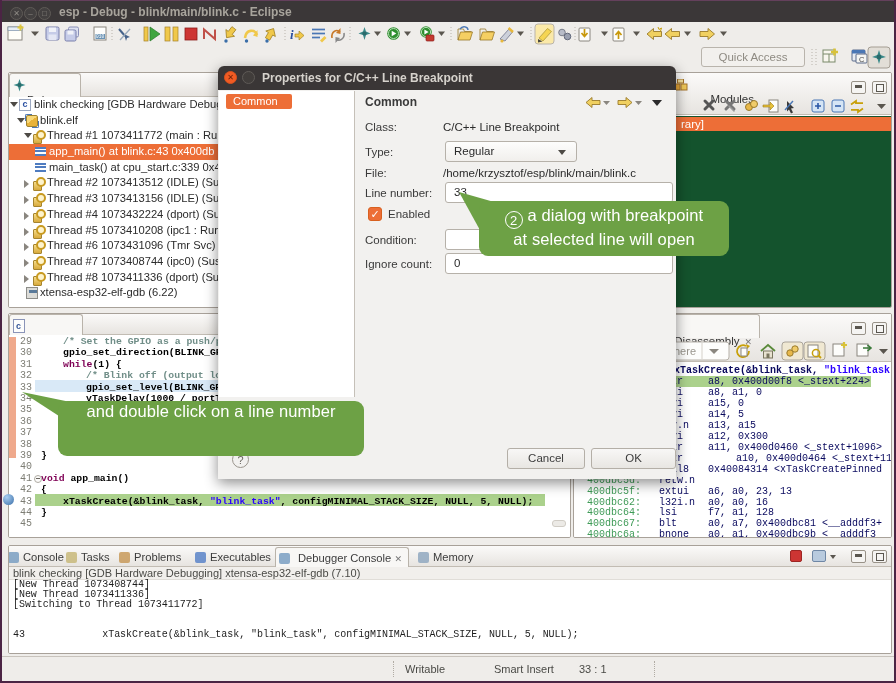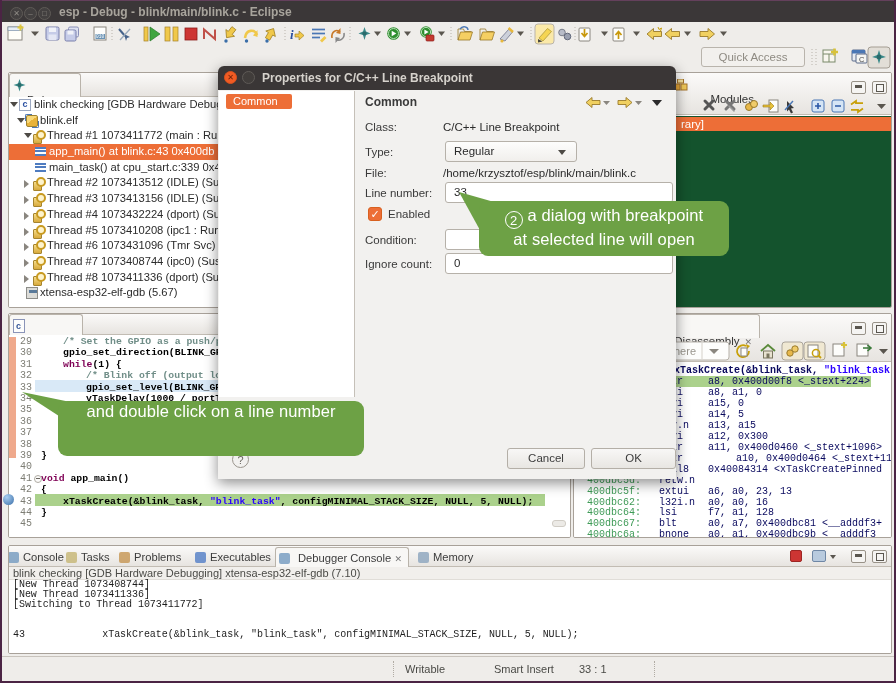--- a/index.html
+++ b/index.html
@@ -289,21 +289,21 @@
           <span class="ticon ti-th" style="left:24px;"></span>
           <span style="position:absolute; left:38px; top:1px;">Thread #7 1073408744 (ipc0) (Susp</span>
         </div>
       <div class="trow" style="top:173px;">
           <span class="tarr closed" style="left:15px;"></span>
           <span class="ticon ti-th" style="left:24px;"></span>
           <span style="position:absolute; left:38px; top:1px;">Thread #8 1073411336 (dport) (Sus</span>
         </div>
       <div class="trow" style="top:188px;">
           <span class="ticon ti-gdb" style="left:17px;"></span>
-          <span style="position:absolute; left:31px; top:1px;">xtensa-esp32-elf-gdb (5.67)</span>
+          <span style="position:absolute; left:31px; top:1px;">xtensa-esp32-elf-gdb (6.22)</span>
         </div>
     </div>
   </div>
 
   <div class="panel" id="p-modules" style="left:622px; top:72px; width:268px; height:236px; overflow:hidden;">
     <div class="tabrow" style="height:42px;"></div>
     <div class="tab" style="left:46px; width:90px; background:transparent; border:none;"><svg width="14" height="12" style="left:3px; top:6px;" viewBox="0 0 14 12">
           <rect x="0" y="5" width="6" height="6" fill="#e8a83a" stroke="#a5742a"></rect>
           <rect x="7" y="5" width="6" height="6" fill="#f0c85a" stroke="#a5742a"></rect>
           <rect x="3.5" y="0" width="6" height="4" fill="#f5e0a0" stroke="#a5742a"></rect>

